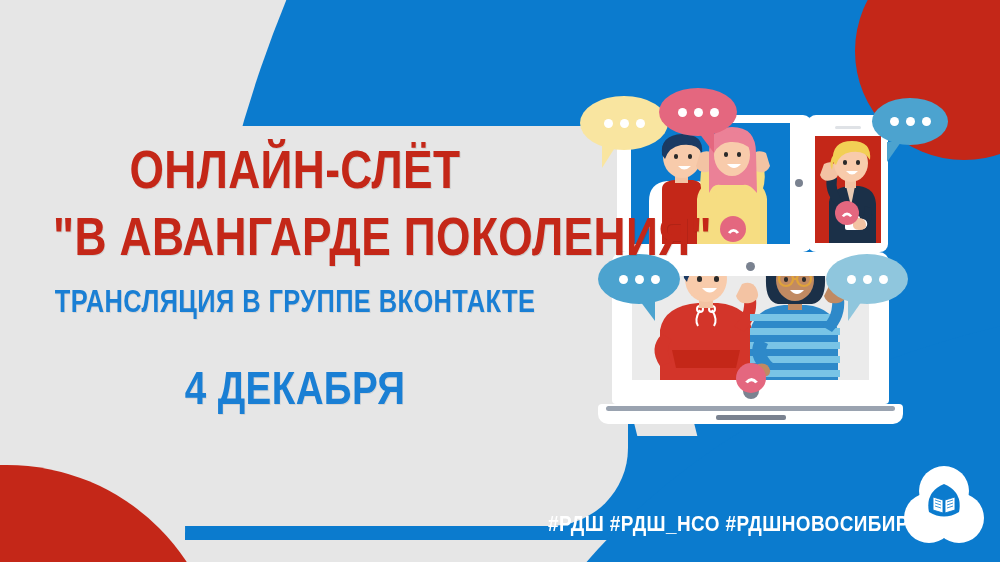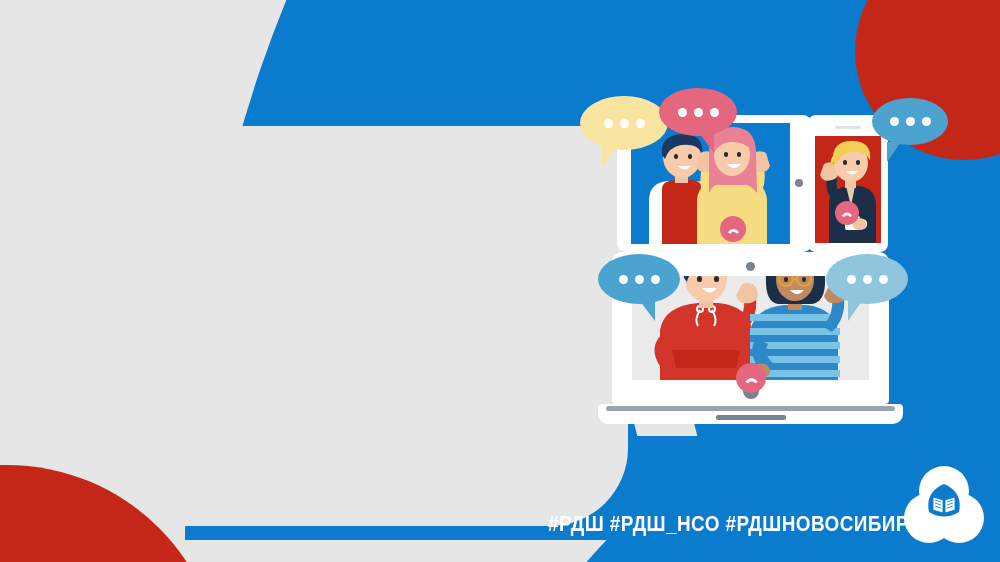--- a/index.html
+++ b/index.html
@@ -275,20 +275,26 @@
   <div class="bg-layer">
     <div class="blue-top"></div>
     <div class="blue-top-fill"></div>
     <div class="red-top"></div>
     <div class="blue-bottom"></div>
     <div class="grey-wedge"></div>
     <div class="grey-wedge2"></div>
     <div class="red-bottom"></div>
   </div>
 
+  <div class="text-col">
+    <div class="headline">ОНЛАЙН-СЛЁТ</div>
+    <div class="headline2">"В АВАНГАРДЕ ПОКОЛЕНИЯ"</div>
+    <div class="subline">ТРАНСЛЯЦИЯ В ГРУППЕ ВКОНТАКТЕ</div>
+    <div class="dateline">4 ДЕКАБРЯ</div>
+  </div>
 
   <div class="illus">
 
     <div class="bub bub-yellow">
       <i></i>
         <i></i>
         <i></i>
     </div>
     <div class="bub bub-pink">
       <i></i>

